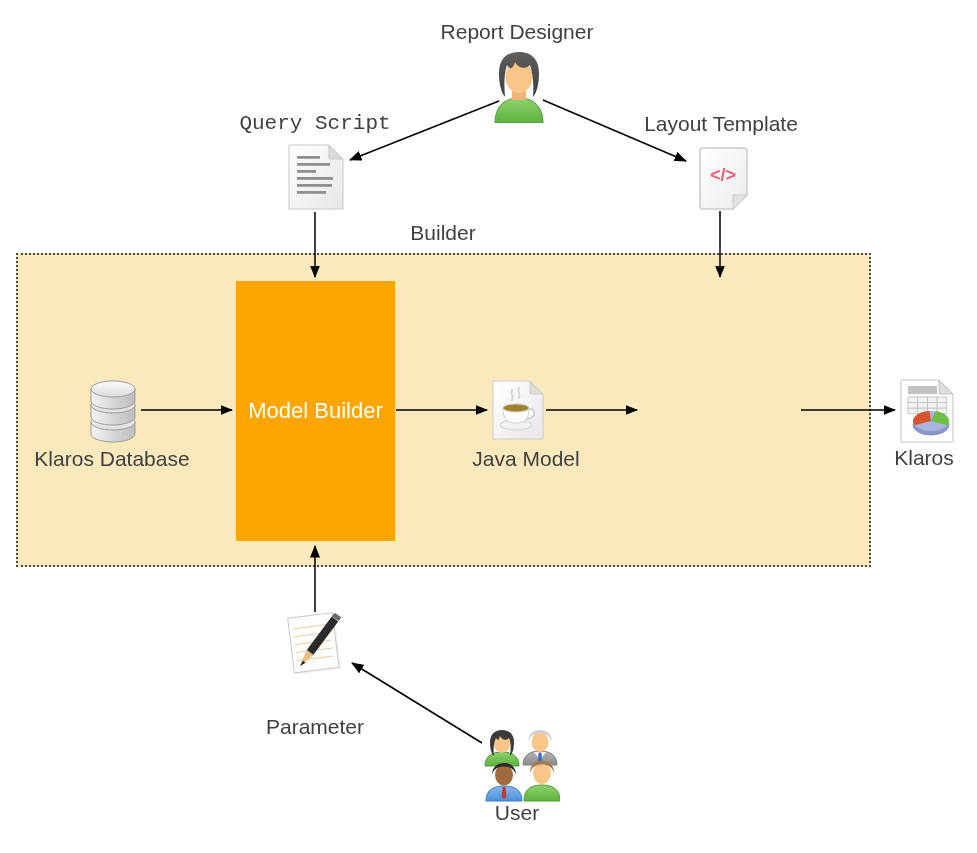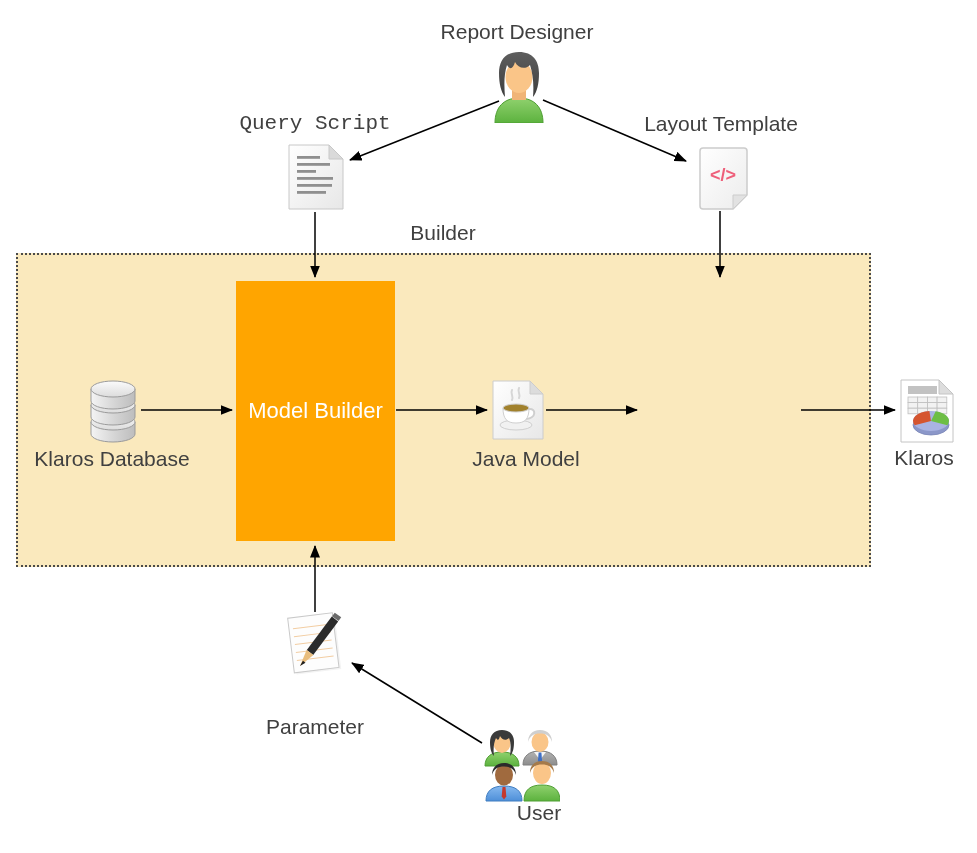--- a/index.html
+++ b/index.html
@@ -38,21 +38,21 @@
     <span>Model Builder</span>
   </div>
 
   <div class="lbl" style="left:517px;top:19px;">Report Designer</div>
   <div class="lbl" style="left:315px;top:111px;font-family:Liberation Mono, monospace;">Query Script</div>
   <div class="lbl" style="left:721px;top:111px;">Layout Template</div>
   <div class="lbl" style="left:112px;top:446px;">Klaros Database</div>
   <div class="lbl" style="left:518px;top:446px;margin-left:8px;">Java Model</div>
   <div class="lbl" style="left:924px;top:445px;">Klaros</div>
   <div class="lbl" style="left:315px;top:678px;margin-top:36px;">Parameter</div>
-  <div class="lbl" style="left:517px;top:800px;margin-left:22px;">User</div>
+  <div class="lbl" style="left:517px;top:800px;">User</div>
 
   <div class="icon" style="left:490px;top:51px;">
     <svg width="58" height="72" viewBox="0 0 58 72">
       <defs>
         <linearGradient id="grnA" x1="0" y1="0" x2="0" y2="1">
           <stop offset="0" stop-color="#90d16e"></stop>
             <stop offset="1" stop-color="#5cb23e"></stop>
         </linearGradient>
         <linearGradient id="hairA" x1="0" y1="0" x2="0" y2="1">
           <stop offset="0" stop-color="#5e5e5e"></stop>

